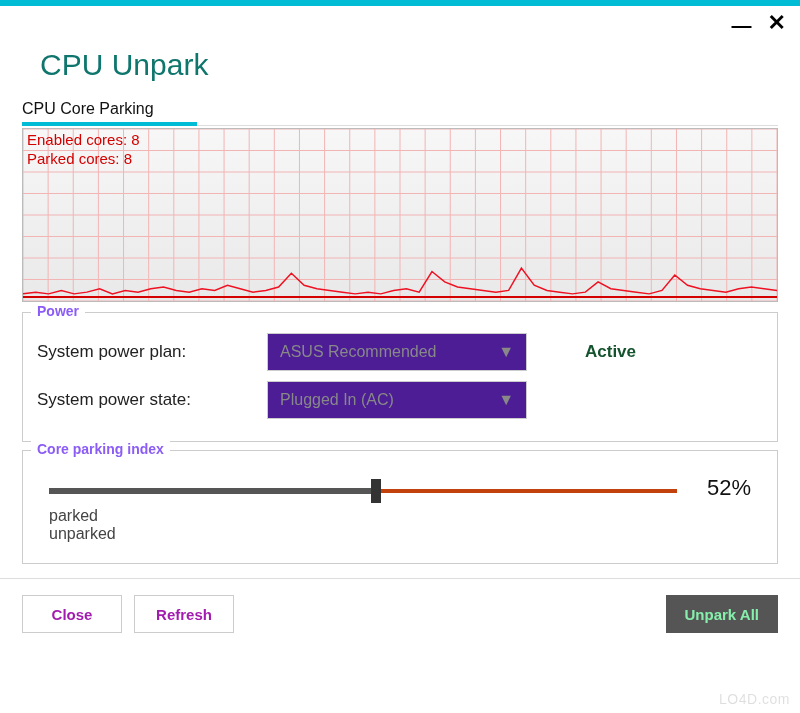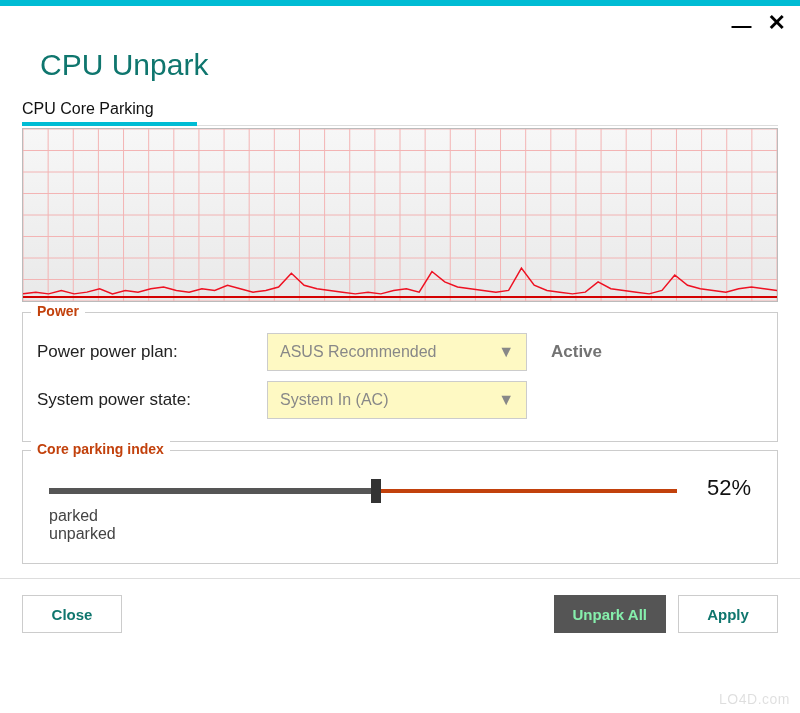--- a/index.html
+++ b/index.html
@@ -72,21 +72,21 @@
     position: relative;
   }
   .group-legend {
     position: absolute;
     top: -10px;
     left: 8px;
     background: #fff;
     padding: 0 6px;
     font-size: 14px;
     font-weight: bold;
-    color: #c2410c;
+    color: #8b5cf6;
   }
   .form-row {
     display: flex;
     align-items: center;
     margin: 10px 0;
   }
   .form-row .lbl {
     width: 230px;
     font-size: 17px;
     color: #222;
@@ -94,28 +94,28 @@
   .combo {
     width: 260px;
     height: 38px;
     border: 1px solid #ccc;
     display: flex;
     align-items: center;
     justify-content: space-between;
     padding: 0 12px;
     color: #888;
     font-size: 16px;
-    background: #fef9c3;
+    background: #4c1d95;
     cursor: pointer;
   }
   .status {
-    margin-left: 24px;
+    margin-left: 58px;
     font-weight: bold;
     font-size: 17px;
-    color: #737373;
+    color: #14532d;
   }
   .slider-area { padding: 14px 6px 8px 6px; }
   .slider-track {
     height: 4px;
     background: #c2410c;
     position: relative;
     margin: 14px 80px 14px 6px;
   }
   .slider-filled {
     height: 6px;
@@ -154,21 +154,21 @@
     margin-top: 14px;
   }
   .btn {
     height: 38px;
     min-width: 100px;
     padding: 0 18px;
     border: 1px solid #ccc;
     background: #fff;
     font-size: 15px;
     font-weight: bold;
-    color: #0f766e;
+    color: #a21caf;
     cursor: pointer;
     display: inline-flex;
     align-items: center;
     justify-content: center;
   }
   .btn.primary {
     background: #555;
     color: #86efac;
     border: 1px solid #555;
   }
@@ -242,38 +242,42 @@
         <line x1="0" y1="65.25" x2="756" y2="65.25" stroke="#f3b3b3" stroke-width="1"></line>
         <line x1="0" y1="87" x2="756" y2="87" stroke="#f3b3b3" stroke-width="1"></line>
         <line x1="0" y1="108.75" x2="756" y2="108.75" stroke="#f3b3b3" stroke-width="1"></line>
         <line x1="0" y1="130.5" x2="756" y2="130.5" stroke="#f3b3b3" stroke-width="1"></line>
         <line x1="0" y1="152.25" x2="756" y2="152.25" stroke="#f3b3b3" stroke-width="1"></line>
         <line x1="0" y1="174" x2="756" y2="174" stroke="#f3b3b3" stroke-width="1"></line>
       </g>
     <polyline id="spark" fill="none" stroke="#e12" stroke-width="1.5" points="0,166.78 12.813559322033898,165.04 25.627118644067796,166.78 38.440677966101696,163.3 51.25423728813559,166.78 64.0677966101695,165.04 76.88135593220339,161.56 89.69491525423729,166.78 102.50847457627118,163.3 115.3220338983051,165.04 128.135593220339,161.56 140.94915254237287,159.82 153.76271186440678,163.3 166.57627118644066,165.04 179.38983050847457,161.56 192.20338983050846,163.3 205.01694915254237,158.08 217.83050847457628,161.56 230.6440677966102,165.04 243.45762711864404,163.3 256.271186440678,159.82 269.08474576271186,145.9 281.89830508474574,158.08 294.7118644067797,161.56 307.52542372881356,163.3 320.33898305084745,165.04 333.1525423728813,166.78 345.96610169491527,165.04 358.77966101694915,166.78 371.5932203389831,163.3 384.4067796610169,161.56 397.2203389830509,165.04 410.03389830508473,144.16 422.8474576271186,154.6 435.66101694915255,159.82 448.47457627118644,161.56 461.2881355932204,163.3 474.10169491525426,165.04 486.9152542372881,163.3 499.728813559322,140.68 512.542372881356,158.08 525.3559322033899,163.3 538.1694915254237,165.04 550.9830508474575,166.78 563.7966101694915,165.04 576.6101694915254,154.6 589.4237288135594,161.56 602.2372881355932,163.3 615.0508474576271,165.04 627.8644067796611,166.78 640.6779661016949,163.3 653.4915254237288,147.64 666.3050847457627,158.08 679.1186440677966,161.56 691.9322033898305,163.3 704.7457627118644,165.04 717.5593220338983,161.56 730.3728813559322,159.82 743.1864406779662,161.56 756,163.3"></polyline>
     <line x1="0" y1="170" x2="756" y2="170" stroke="#d40000" stroke-width="2"></line>
   </svg>
+  <div class="graph-labels">
+    <div>Enabled cores: 8</div>
+    <div>Parked cores:  8</div>
+  </div>
 </div>
 
 <div class="group">
   <div class="group-legend">Power</div>
 
   <div class="form-row">
-    <div class="lbl">Power power plan:</div>
+    <div class="lbl">System power plan:</div>
     <div class="combo">
       <span>ASUS Recommended</span>
       <span>▼</span>
     </div>
     <div class="status">Active</div>
   </div>
 
   <div class="form-row">
     <div class="lbl">System power state:</div>
     <div class="combo">
-      <span>System In (AC)</span>
+      <span>Plugged In (AC)</span>
       <span>▼</span>
     </div>
   </div>
 </div>
 
 <div class="group">
   <div class="group-legend">Core parking index</div>
   <div class="slider-area">
     <div class="slider-track">
       <div class="slider-filled" id="slider-fill" style="width: 52%;"></div>
@@ -282,18 +286,18 @@
     </div>
     <div class="slider-labels">
       <span>parked</span>
       <span>unparked</span>
     </div>
   </div>
 </div>
 
 <div class="btnbar">
   <button class="btn">Close</button>
+  <button class="btn">Refresh</button>
   <div class="spacer"></div>
   <button class="btn primary">Unpark All</button>
-  <button class="btn">Apply</button>
 </div>
 
 <div class="watermark">LO4D.com</div>
 
 </body></html>

